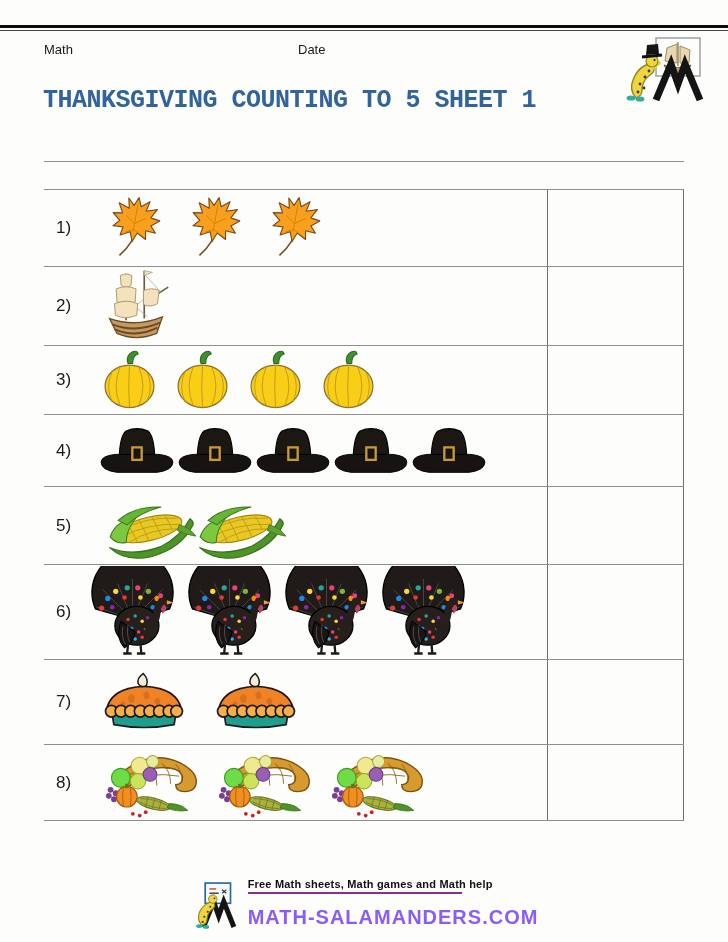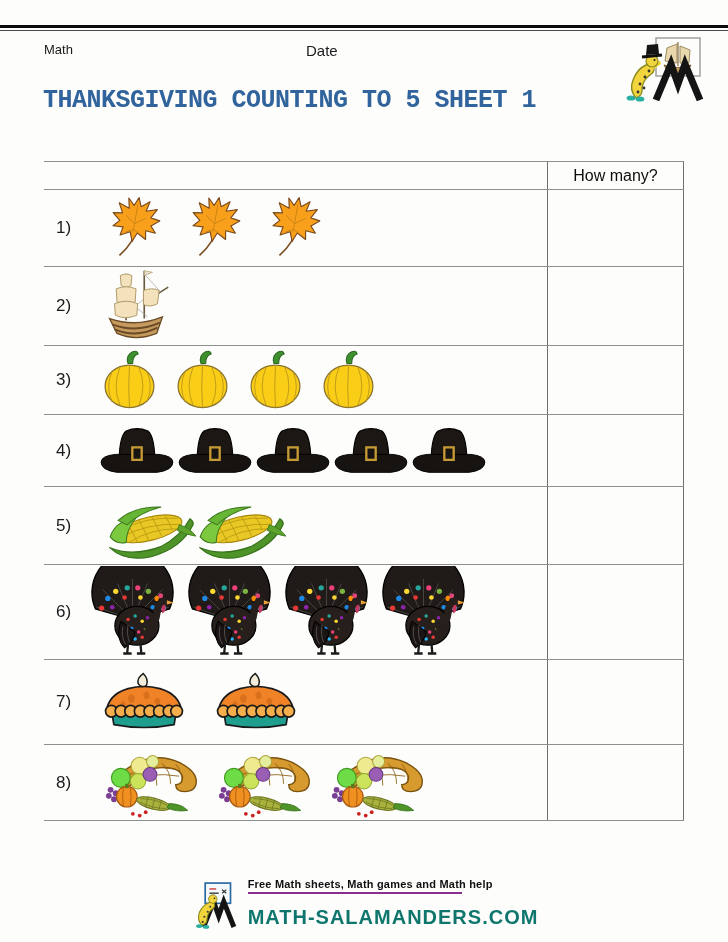--- a/index.html
+++ b/index.html
@@ -2,21 +2,21 @@
 <html><head>
 <meta charset="utf-8">
 <style>
   html,body{margin:0;padding:0;background:#e8e8e8;}
   .page{position:relative;width:728px;height:942px;background:#fdfefc;margin:0 auto;
         font-family:"Liberation Sans",sans-serif;color:#1a1a1a;overflow:hidden;}
   
   .rule-top{position:absolute;left:0;right:0;top:25px;height:3px;background:#0b0b0b;}
   .rule-top2{position:absolute;left:0;right:0;top:30px;height:1px;background:#4a4a4a;}
   .name-label{position:absolute;left:44px;top:42px;font-size:13px;}
-  .date-label{position:absolute;left:306px;top:42px;font-size:15px;}
+  .date-label{position:absolute;left:298px;top:42px;font-size:13px;}
   .hdr-logo{position:absolute;left:616px;top:36px;width:88px;height:66px;}
   .title{position:absolute;left:43px;top:86px;font-family:Liberation Mono, monospace;
          font-size:25px;font-weight:bold;letter-spacing:-0.5px;}
   .instructions{position:absolute;left:44px;top:119px;font-size:18px;color:#0e0e0e;}
 
   
   .wtable{position:absolute;left:44px;top:161px;width:640px;border-top:1px solid #8f8f8f;}
   .wrow{display:flex;border-bottom:1px solid #8f8f8f;}
   .cell-pics{width:503px;display:flex;align-items:center;}
   .cell-ans{width:135px;border-left:1px solid #6f6f6f;border-right:1px solid #6f6f6f;}
@@ -40,21 +40,21 @@
   .pic-pie{width:92px;height:62px;margin-right:20px;}
   .pic-cornucopia{width:104px;height:72px;margin-right:9px;}
 
   
   .footer{position:absolute;left:0;right:0;top:878px;display:flex;
           justify-content:center;align-items:center;}
   .ftr-logo{width:54px;height:48px;margin-right:4px;margin-top:2px;flex:none;}
   .ftr-text{display:flex;flex-direction:column;}
   .tagline{font-size:11px;font-weight:bold;color:#101010;letter-spacing:0.2px;}
   .tagrule{height:2px;background:#8b2f8f;margin-top:2px;width:214px;}
-  .wordmark{font-size:20px;font-weight:bold;color:#0f766e;letter-spacing:1px;
+  .wordmark{font-size:20px;font-weight:bold;color:#8b5cf6;letter-spacing:1px;
             margin-top:12px;font-family:"Liberation Sans",sans-serif;}
 </style>
 </head>
 <body>
 
 <svg width="0" height="0" style="position:absolute" aria-hidden="true">
   <defs>
     <symbol id="sym-maple-leaf" viewBox="0 0 80 92">
       <g transform="rotate(10 40 44)">
         <path d="M40 3 L45 15 L56 6 L53 20 L68 15 L61 28 L74 30 L63 39 L71 48 L57 47 L59 59 L46 52 L41 65 L36 52 L23 59 L25 47 L11 48 L19 39 L8 30 L21 28 L14 15 L29 20 L26 6 L35 15 Z" fill="#F8A01C" stroke="#7a4a1e" stroke-width="1.6" stroke-linejoin="round"></path>
@@ -250,21 +250,20 @@
 
   <svg class="hdr-logo">
     <use href="#sym-logo-pilgrim"></use>
   </svg>
 
   <div class="title" style="color:#31639C;">THANKSGIVING COUNTING TO 5 SHEET 1</div>
 
   <div class="wtable">
     <div class="wrow hrow">
       <div class="cell-pics"></div>
-      <div class="cell-ans">How many?</div>
     </div>
 
     <div class="wrow r1">
       <div class="cell-pics">
         <span class="rownum">1)</span>
         <div class="pics">
             <svg class="pic pic-maple-leaf">
               <use href="#sym-maple-leaf"></use>
             </svg>
             <svg class="pic pic-maple-leaf">

